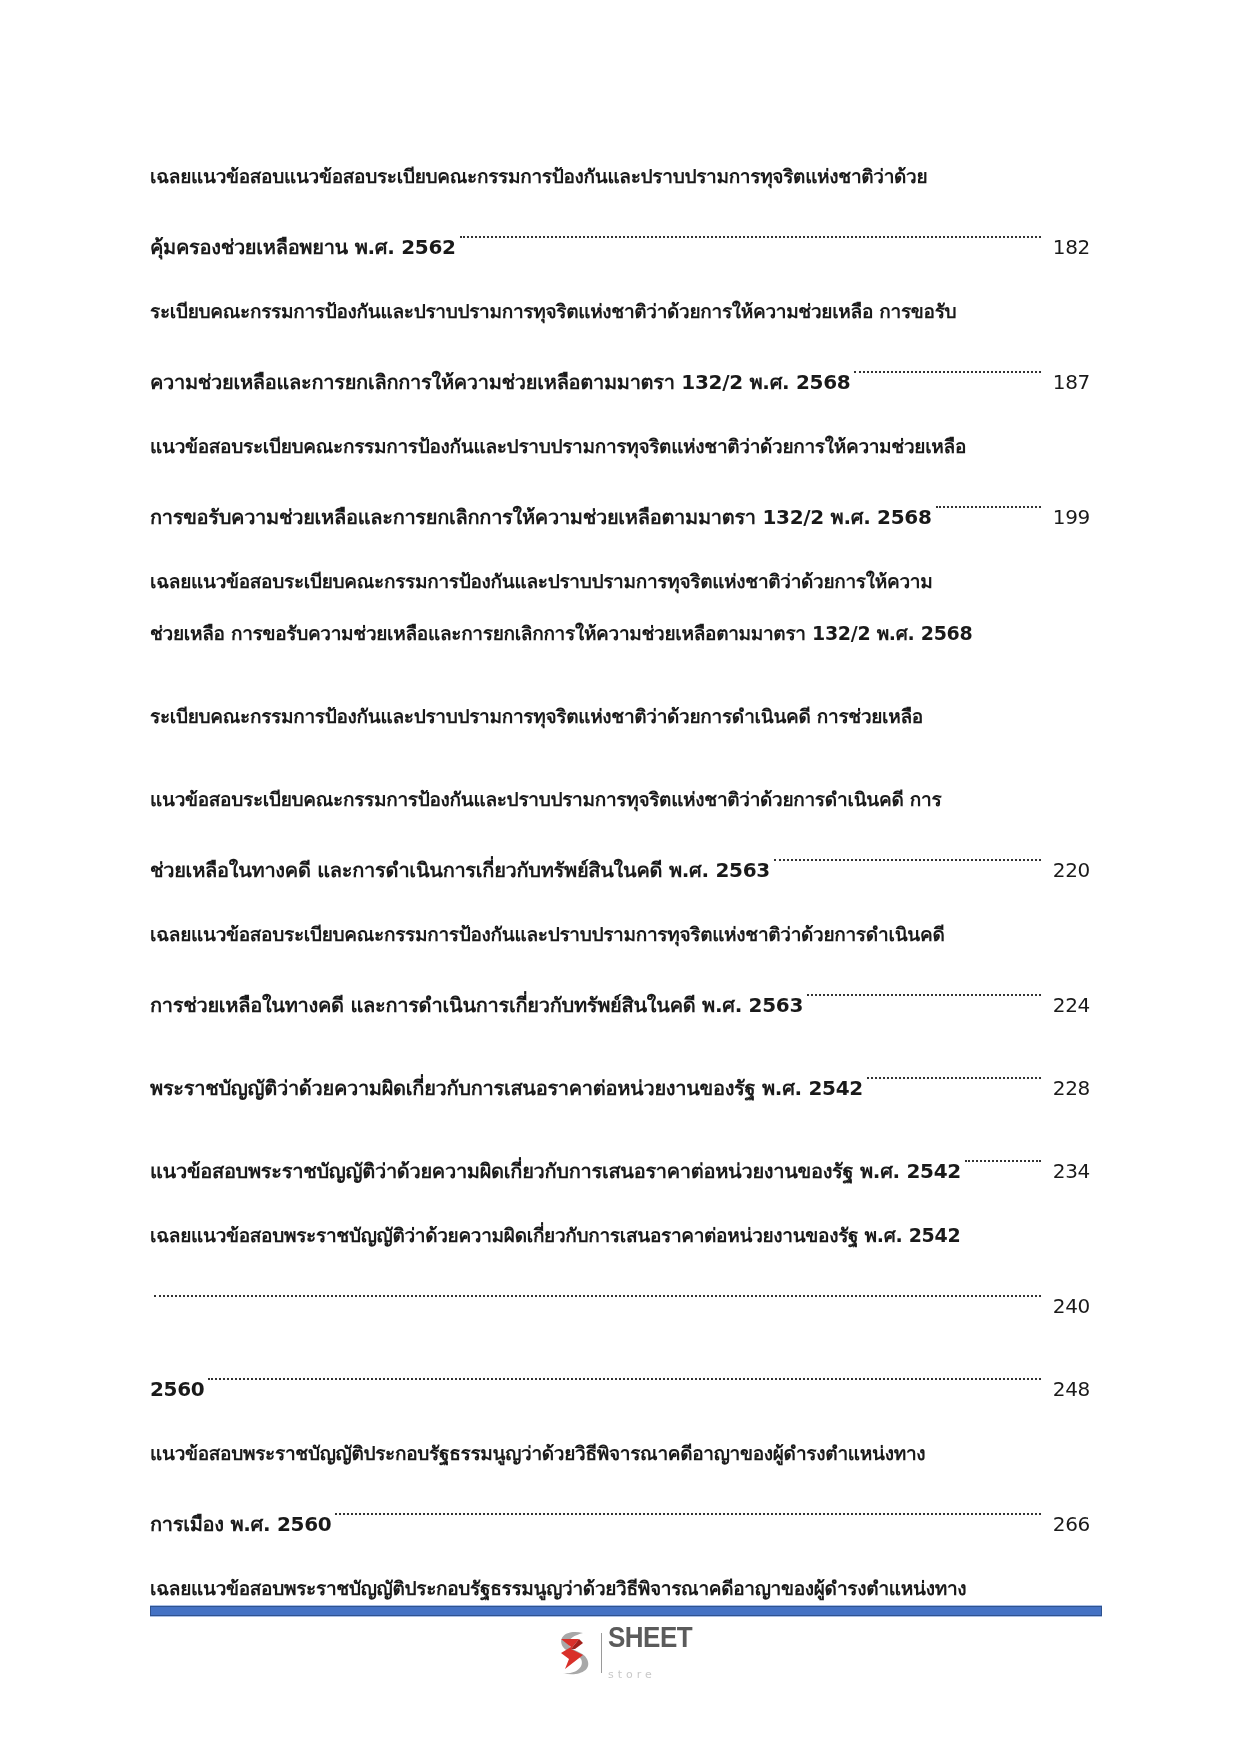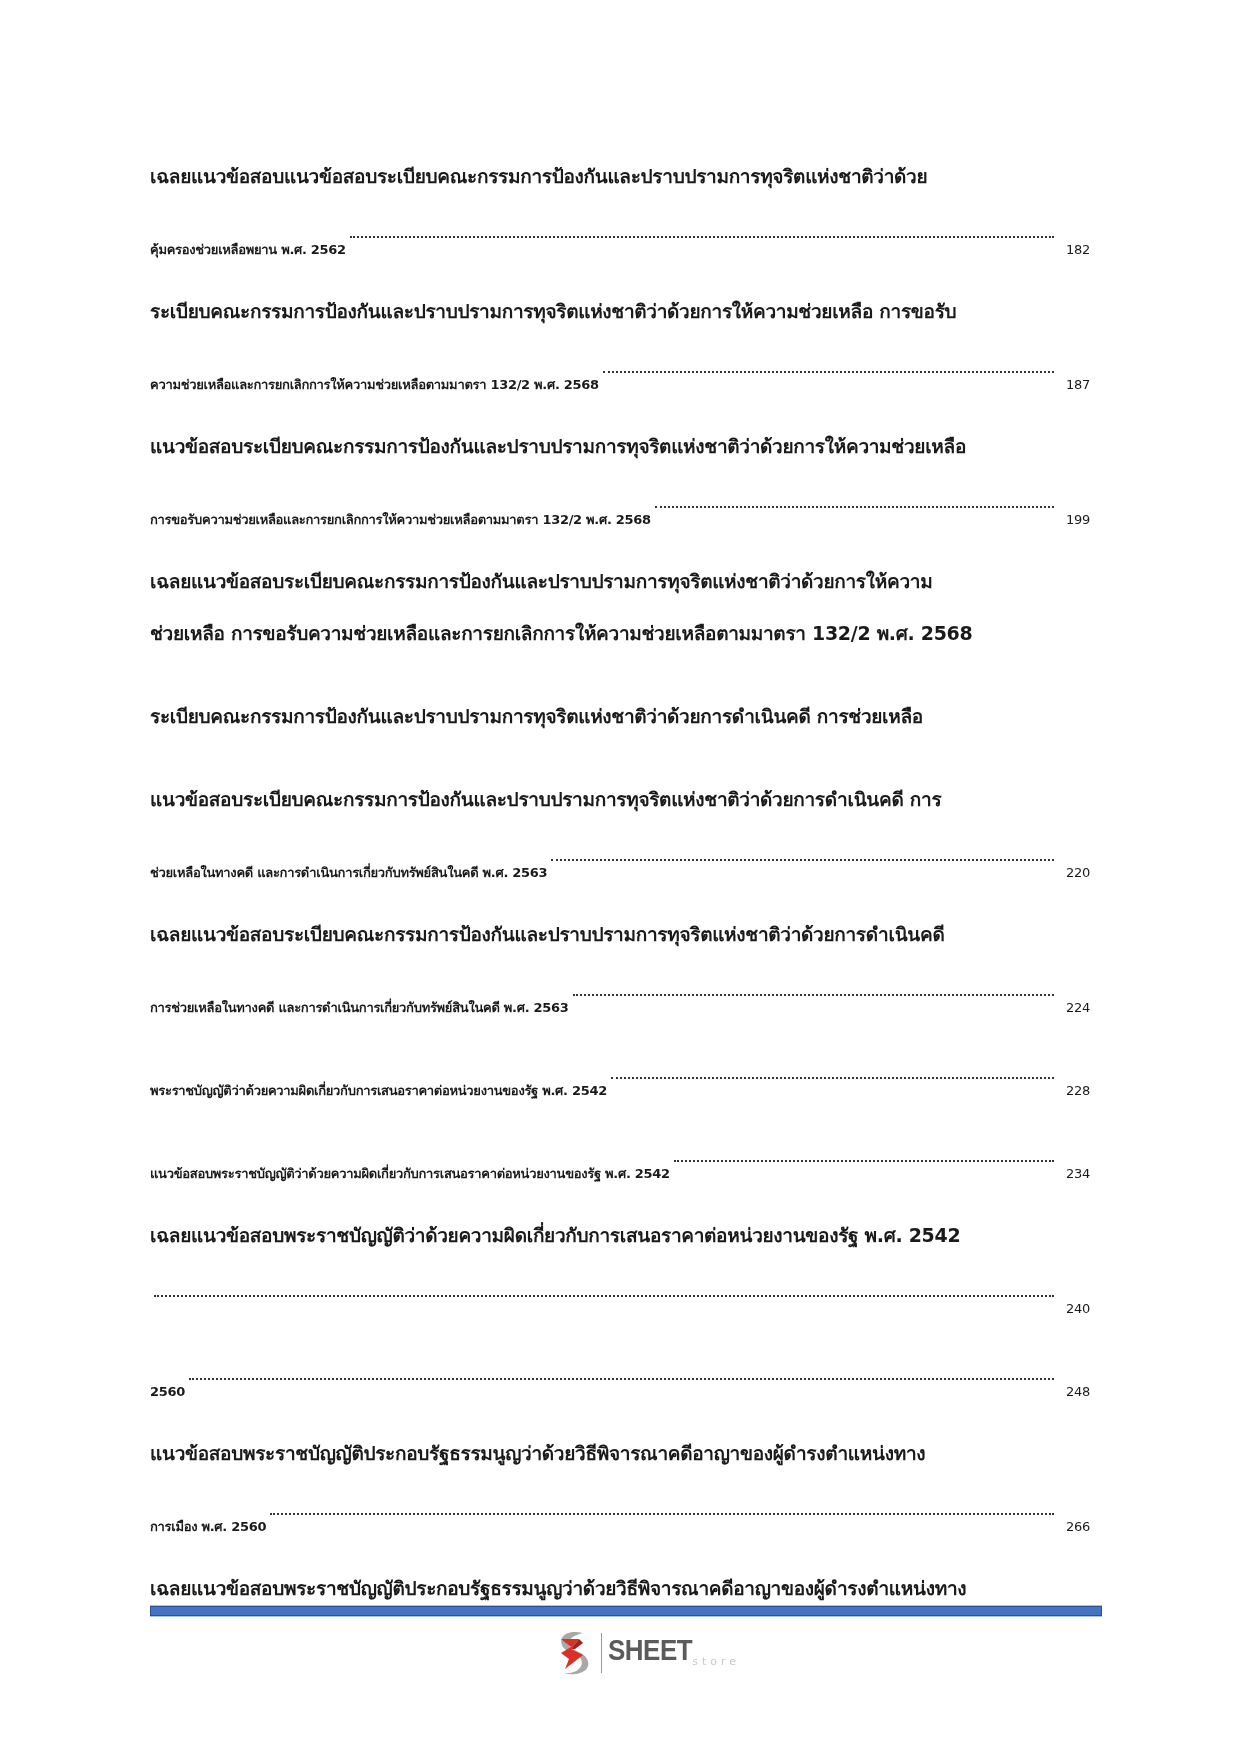--- a/index.html
+++ b/index.html
@@ -28,21 +28,21 @@
       font-size: 19px;
       font-weight: bold;
       line-height: 52px;
       height: 52px;
       white-space: nowrap;
       letter-spacing: -0.3px;
     }
     .toc-last-line {
       display: flex;
       align-items: baseline;
-      font-size: 13px;
+      font-size: 20px;
       font-weight: bold;
       line-height: 52px;
       height: 52px;
       white-space: nowrap;
       letter-spacing: -0.3px;
     }
     .toc-last-text {
       flex: 0 0 auto;
     }
     .toc-leader {
@@ -89,21 +89,21 @@
       position: relative;
     }
     .logo-divider {
       width: 1px;
       height: 40px;
       background: #9a9a9a;
       margin: 0 6px 0 4px;
     }
     .logo-text {
       display: flex;
-      flex-direction: row;
+      flex-direction: column;
       line-height: 1;
     }
     .logo-sheet {
       font-family: "Liberation Sans", sans-serif;
       font-weight: bold;
       font-size: 26px;
       color: #5b5b5b;
       letter-spacing: -0.5px;
       transform: scaleY(1.15);
       transform-origin: bottom;

